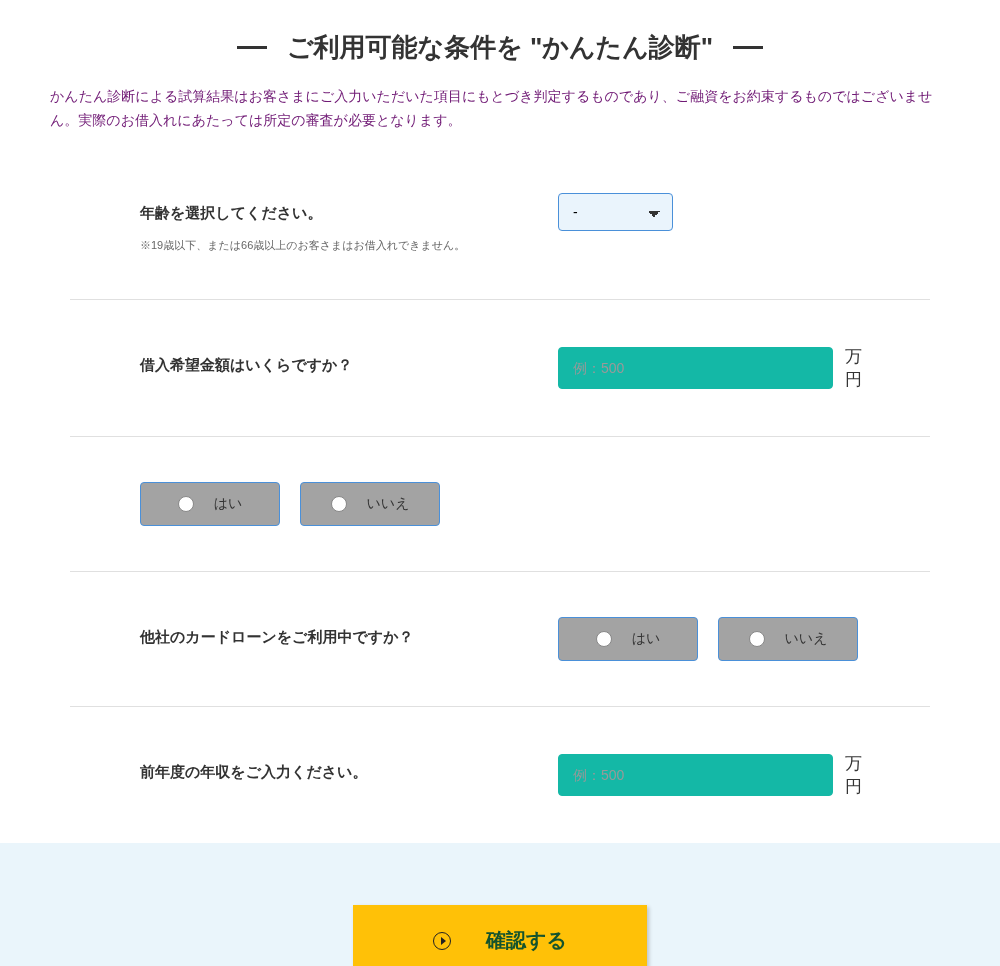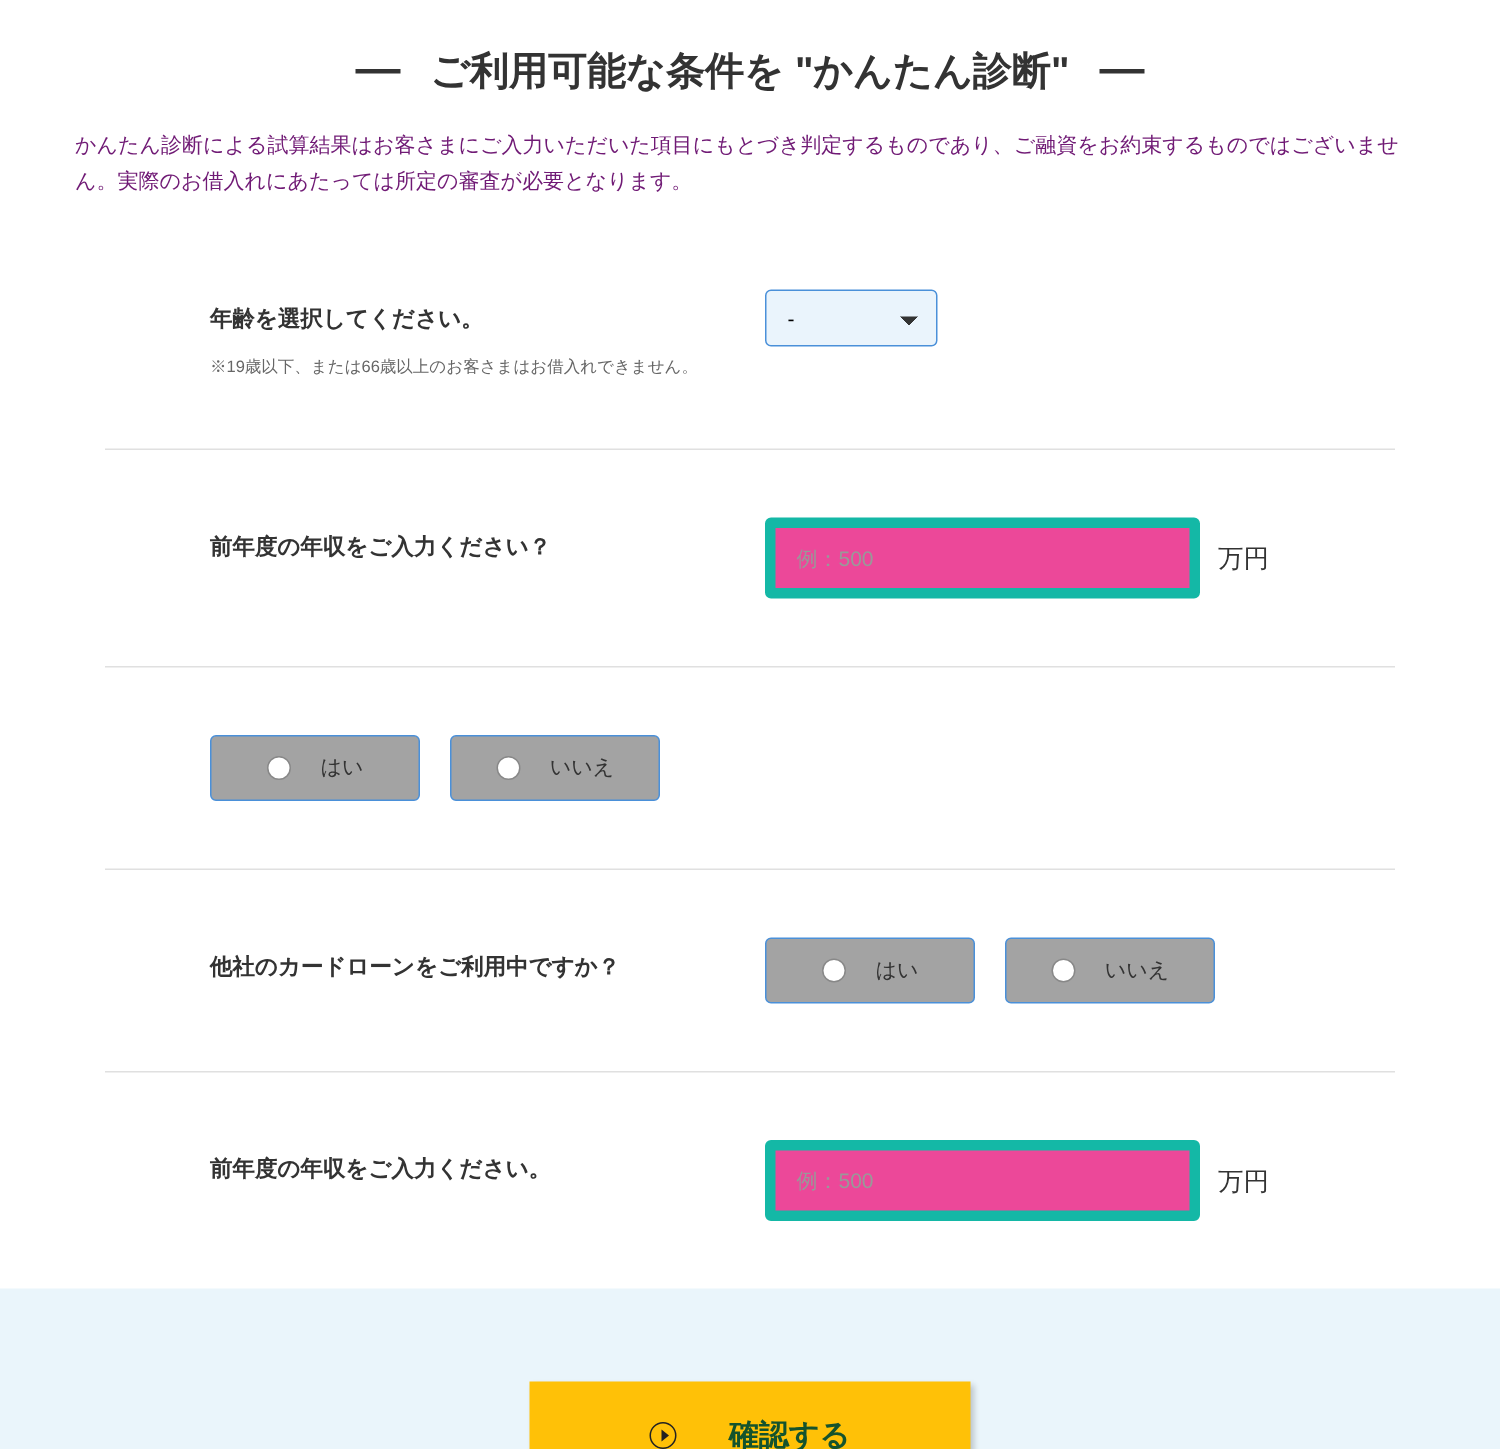--- a/index.html
+++ b/index.html
@@ -41,20 +41,21 @@
       text-align: left;
     }
     .form-section {
       padding: 0 70px;
     }
     .form-row {
       display: flex;
       align-items: flex-start;
       padding: 45px 70px;
       border-bottom: 1px solid #e0e0e0;
+      gap: 48px;
     }
     .form-row:first-child {
       padding-top: 20px;
     }
     .form-label {
       flex: 0 0 370px;
       font-size: 15px;
       font-weight: bold;
       line-height: 1.6;
       padding-top: 8px;
@@ -81,22 +82,22 @@
       padding: 10px 40px 10px 14px;
       font-size: 14px;
       width: 115px;
       cursor: pointer;
       background-image: linear-gradient(45deg, transparent 50%, #333 50%), linear-gradient(135deg, #333 50%, transparent 50%);
       background-position: calc(100% - 18px) 17px, calc(100% - 12px) 17px;
       background-size: 6px 6px, 6px 6px;
       background-repeat: no-repeat;
     }
     .text-field {
-      background: #ec4899;
-      border: 7px solid #14b8a6;
+      background: #14b8a6;
+      border: 1px solid #14b8a6;
       border-radius: 4px;
       padding: 12px 14px;
       font-size: 14px;
       width: 290px;
     }
     .text-field::placeholder {
       color: #999;
     }
     .unit {
       font-size: 17px;
@@ -190,21 +191,21 @@
         <span class="form-label-note">※19歳以下、または66歳以上のお客さまはお借入れできません。</span>
       </div>
       <div class="form-input-area">
         <select class="select-field">
           <option>-</option>
         </select>
       </div>
     </div>
 
     <div class="form-row">
-      <div class="form-label">前年度の年収をご入力ください？</div>
+      <div class="form-label">借入希望金額はいくらですか？</div>
       <div class="form-input-area">
         <input type="text" class="text-field" placeholder="例：500" style="">
         <span class="unit">万円</span>
       </div>
     </div>
 
     <div class="form-row">
       <div class="form-input-area">
         <div class="radio-group">
           <label class="radio-option">

